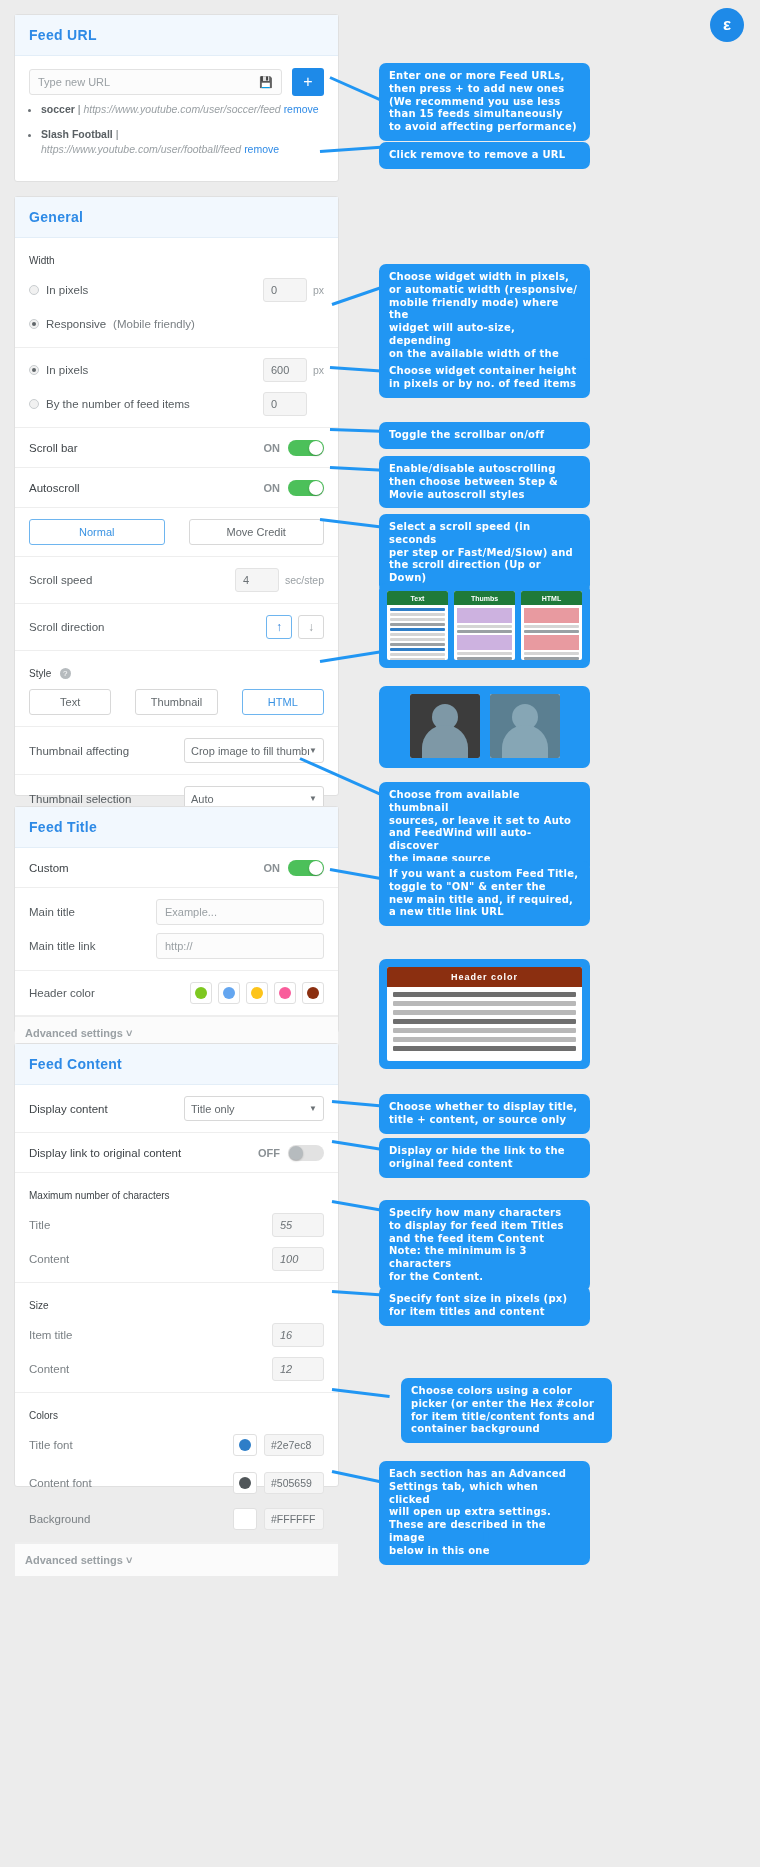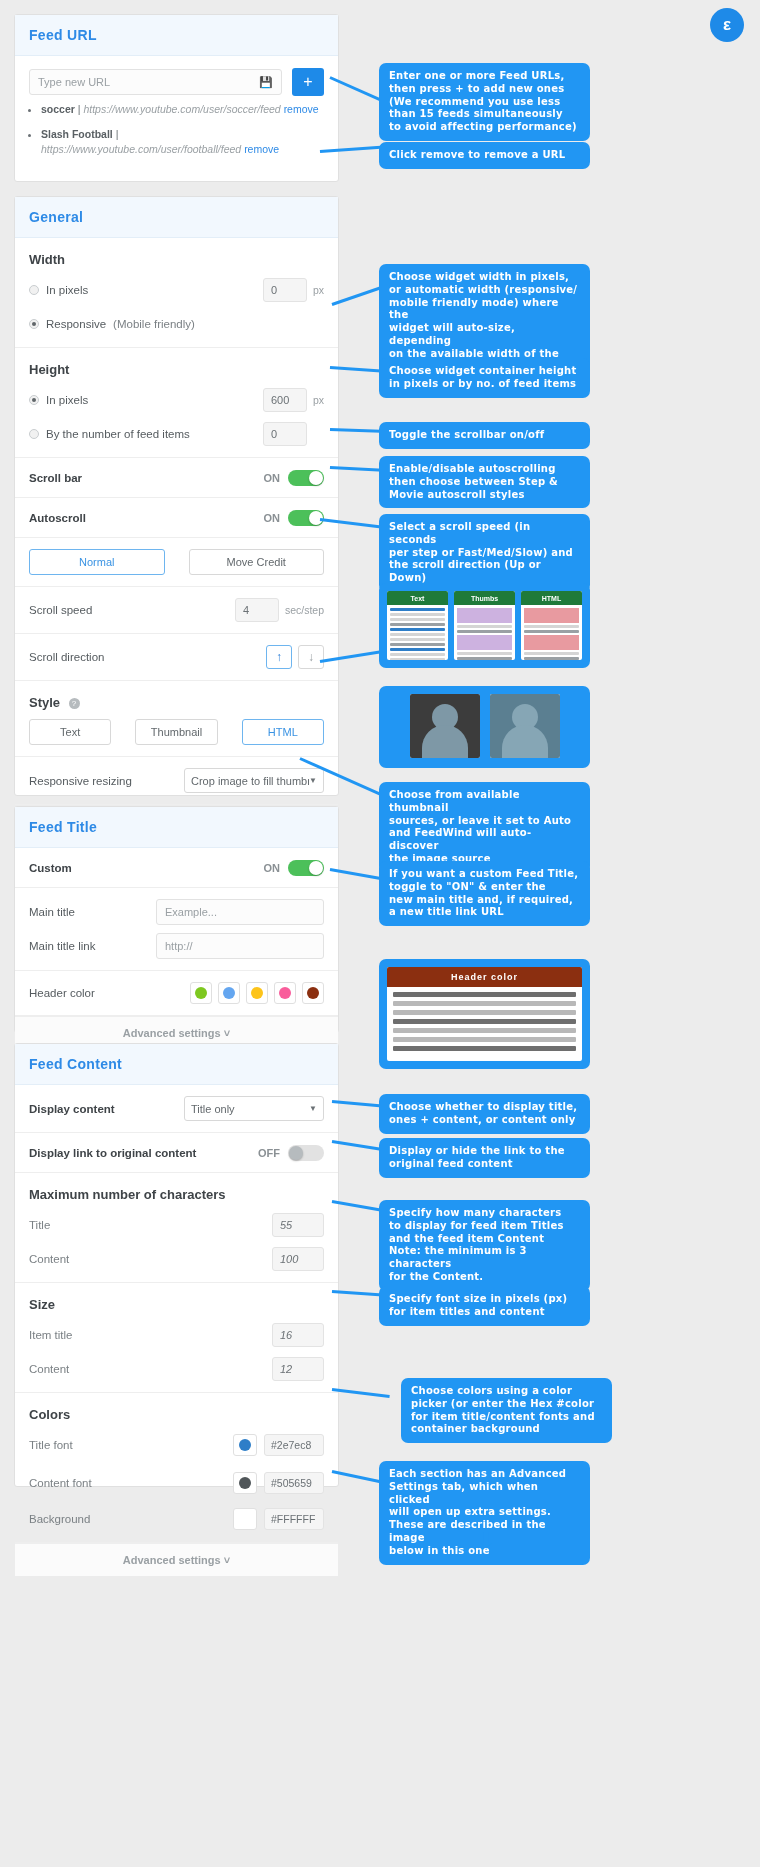--- a/index.html
+++ b/index.html
@@ -21,21 +21,21 @@
     letter-spacing:.3px;
   }
   .panel-body { padding:0; }
   .row {
     display:flex; align-items:center; justify-content:space-between;
     padding:11px 14px; border-bottom:1px solid #eeeeee; min-height:40px;
   }
   .row:last-child { border-bottom:none; }
   .row.nb { border-bottom:none; }
   .lbl { font-size:11.5px; color:#555b5f; }
-  .lbl.b { font-weight:bold; color:#3f4448;text-align:center; }
+  .lbl.b { font-weight:normal; color:#3f4448;text-align:center; }
   .lbl.gray { color:#7b8185; }
   
   .txtinput {
     background:#fcfcfc; border:1px solid #e2e2e2; border-radius:3px;
     height:26px; font-size:11px; color:#9aa0a4; padding:0 8px;
     display:flex; align-items:center;
   }
   .numbox {
     width:44px; height:24px; background:#f5f5f5; border:1px solid #e3e3e3;
     border-radius:3px; font-size:11px; color:#6b7175; display:flex;
@@ -77,24 +77,24 @@
     justify-content:center; background:#fff;
   }
   .btn.sel { border-color:#6eb5ef; color:#3a93e3; }
   .arrbtn {
     width:26px; height:24px; border:1px solid #d8d8d8; border-radius:3px;
     display:flex; align-items:center; justify-content:center; font-size:12px;
     color:#9aa0a4; background:#fff;
   }
   .arrbtn.sel { border-color:#6eb5ef; color:#2f80d8; }
   .adv {
-    text-align:center; padding:10px; font-size:11px; color:#9aa0a4;
+    padding:10px; font-size:11px; color:#9aa0a4;
     background:#fbfbfb; font-weight:bold; border-top:1px solid #eee;
   }
-  .section-title { font-size:13px; font-weight:bold; color:#3f4448; }
+  .section-title { font-size:10px; font-weight:normal; color:#3f4448; }
   .helpi {
     display:inline-flex; width:11px; height:11px; border-radius:50%;
     background:#b6bbbe; color:#fff; font-size:8px; align-items:center;
     justify-content:center; margin-left:4px; vertical-align:1px;
   }
   
   .feedlist { padding:2px 14px 10px 26px; margin:0; }
   .feedlist li { font-size:10.5px; color:#6b7175; margin-bottom:10px; line-height:1.45; }
   .feedlist li .nm { font-weight:bold; color:#5a6064; }
   .feedlist li .url { font-style:italic; color:#9aa0a4; }
@@ -202,23 +202,20 @@
       </div>
     </div>
     <div class="row" style="padding-top:4px;">
       <label class="radio">
         <span class="rdot on"></span>
         <span class="lbl">Responsive</span>
         <span class="lbl gray">(Mobile friendly)</span>
       </label>
     </div>
 
-    <div style="padding:12px 14px 0 14px;">
-      <span class="section-title">Height</span>
-    </div>
     <div class="row nb" style="padding-top:8px;padding-bottom:4px;">
       <label class="radio">
         <span class="rdot on"></span>
         <span class="lbl">In pixels</span>
       </label>
       <div style="display:flex;align-items:center;">
         <div class="numbox">600</div>
         <span class="unit">px</span>
       </div>
     </div>
@@ -276,21 +273,21 @@
       <span class="section-title">Style</span>
       <span class="helpi">?</span>
     </div>
     <div class="btnrow" style="padding-top:8px;">
       <div class="btn">Text</div>
       <div class="btn">Thumbnail</div>
       <div class="btn sel">HTML</div>
     </div>
 
     <div class="row">
-      <span class="lbl">Responsive resizing</span>
+      <span class="lbl">Thumbnail affecting</span>
       <div class="select">
         <span class="cv">Crop image to fill thumbnail</span>
         <span class="caret">▼</span>
       </div>
     </div>
     <div class="row">
       <span class="lbl">Thumbnail selection</span>
       <div class="select">
         <span class="cv">Auto</span>
         <span class="caret">▼</span>
@@ -475,21 +472,21 @@
 the scroll direction (Up or Down)</div>
 <div class="callout" style="left:379px;top:782px;width:211px;white-space:pre-line;">Choose from available thumbnail
 sources, or leave it set to Auto
 and FeedWind will auto-discover
 the image source</div>
 <div class="callout" style="left:379px;top:861px;width:211px;white-space:pre-line;">If you want a custom Feed Title,
 toggle to "ON" &amp; enter the
 new main title and, if required,
 a new title link URL</div>
 <div class="callout" style="left:379px;top:1094px;width:211px;white-space:pre-line;">Choose whether to display title,
-ones + content, or content only</div>
+title + content, or source only</div>
 <div class="callout" style="left:379px;top:1138px;width:211px;white-space:pre-line;">Display or hide the link to the
 original feed content</div>
 <div class="callout" style="left:379px;top:1200px;width:211px;white-space:pre-line;">Specify how many characters
 to display for feed item Titles
 and the feed item Content
 Note: the minimum is 3 characters
 for the Content.</div>
 <div class="callout" style="left:379px;top:1286px;width:211px;white-space:pre-line;">Specify font size in pixels (px)
 for item titles and content</div>
 <div class="callout" style="left:401px;top:1378px;width:211px;white-space:pre-line;">Choose colors using a color

